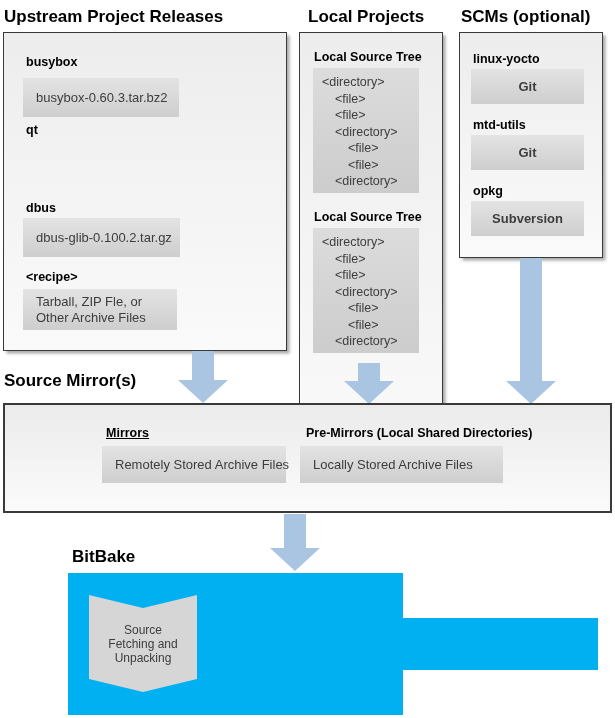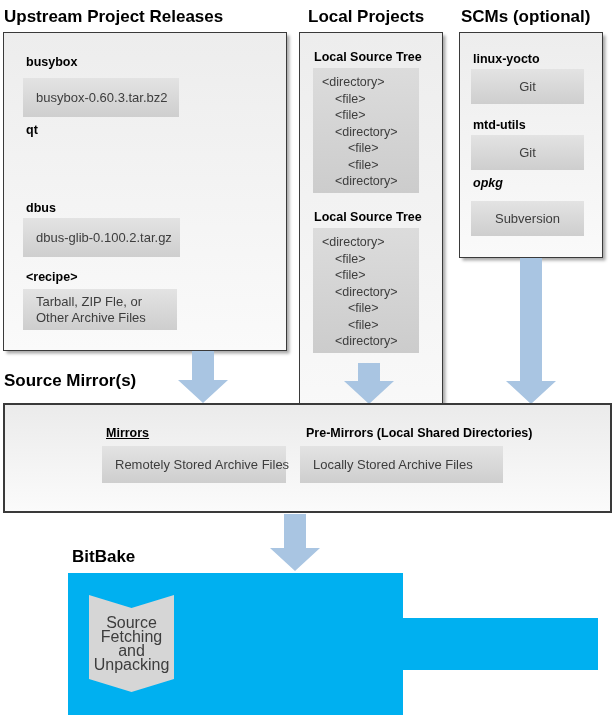--- a/index.html
+++ b/index.html
@@ -13,42 +13,42 @@
     background:linear-gradient(180deg,#ededed 0%,#fafafa 100%);
     border:1.5px solid #3a3a3a;
     box-shadow:2.5px 2.5px 3px rgba(0,0,0,0.35);
   }
   .lbl{position:absolute;font-size:12.5px;font-weight:bold;color:#000;white-space:nowrap;}
   .gbox{
     position:absolute;box-sizing:border-box;
     background:linear-gradient(180deg,#e3e3e3 0%,#cecece 100%);
     color:#3d3d3d;font-size:13px;display:flex;align-items:center;white-space:nowrap;
   }
-  .gbox.center{justify-content:center;}
+  .gbox.center{justify-content:center;font-weight:bold;}
   .gbox.padl{padding-left:13px;}
   .multiline{flex-direction:column;align-items:flex-start;justify-content:center;line-height:16px;}
   .treebox{
     position:absolute;box-sizing:border-box;
     background:linear-gradient(180deg,#dcdcdc 0%,#cccccc 100%);
     color:#3d3d3d;font-size:12.5px;padding:6px 0 0 9px;line-height:16.5px;
   }
   .ind0{padding-left:0;}
   .ind1{padding-left:13px;}
   .ind2{padding-left:26px;}
   .arrow{
     position:absolute;width:50px;
     clip-path:polygon(28% 0,72% 0,72% calc(100% - 23px),100% calc(100% - 23px),50% 100%,0% calc(100% - 23px),28% calc(100% - 23px));
   }
   .cyan-fill{position:absolute;}
   .chevron{
-    position:absolute;left:89px;top:595px;width:85px;height:97px;
+    position:absolute;left:89px;top:595px;width:108px;height:97px;
     background:#d6d6d6;
     clip-path:polygon(0 0,50% 13px,100% 0,100% calc(100% - 13px),50% 100%,0 calc(100% - 13px));
     display:flex;flex-direction:column;align-items:center;justify-content:center;
-    color:#3d3d3d;font-size:16px;line-height:14px;text-align:center;
+    color:#3d3d3d;font-size:12px;line-height:14px;text-align:center;
   }
 </style>
 </head>
 <body>
 
 <div id="stage">
 
   <div class="title" style="left:4px;top:7px;">Upstream Project Releases</div>
   <div class="outer" style="left:3px;top:32px;width:284px;height:319px;">
     <div class="lbl" style="left:22px;top:22px;">busybox</div>
@@ -86,21 +86,21 @@
       <div class="ind1">&lt;directory&gt;</div>
     </div>
   </div>
 
   <div class="title" style="left:461px;top:7px;">SCMs (optional)</div>
   <div class="outer" style="left:459px;top:32px;width:144px;height:226px;">
     <div class="lbl" style="left:13px;top:19px;">linux-yocto</div>
     <div class="gbox center" style="left:11px;top:36px;width:113px;height:35px;">Git</div>
     <div class="lbl" style="left:13px;top:85px;">mtd-utils</div>
     <div class="gbox center" style="left:11px;top:102px;width:113px;height:35px;">Git</div>
-    <div class="lbl" style="left:13px;top:143px;font-style:italic;">opkg</div>
+    <div class="lbl" style="left:13px;top:151px;">opkg</div>
     <div class="gbox center" style="left:11px;top:168px;width:113px;height:35px;">Subversion</div>
   </div>
 
   <div class="arrow" style="left: 178px; top: 351px; height: 52px; background: rgb(169, 197, 226);"></div>
   <div class="arrow" style="left: 344px; top: 363px; height: 41px; background: rgb(169, 197, 226);"></div>
   <div class="arrow" style="left: 506px; top: 258px; height: 146px; background: rgb(169, 197, 226);"></div>
 
   <div class="title" style="left:4px;top:371px;">Source Mirror(s)</div>
   <div class="outer" style="left:3px;top:403px;width:609px;height:110px;border-width:2px;box-shadow:none;background:linear-gradient(180deg,#ebebeb 0%,#fbfbfb 100%);">
     <div class="lbl" style="left:101px;top:21px;text-decoration:underline;">Mirrors</div>

